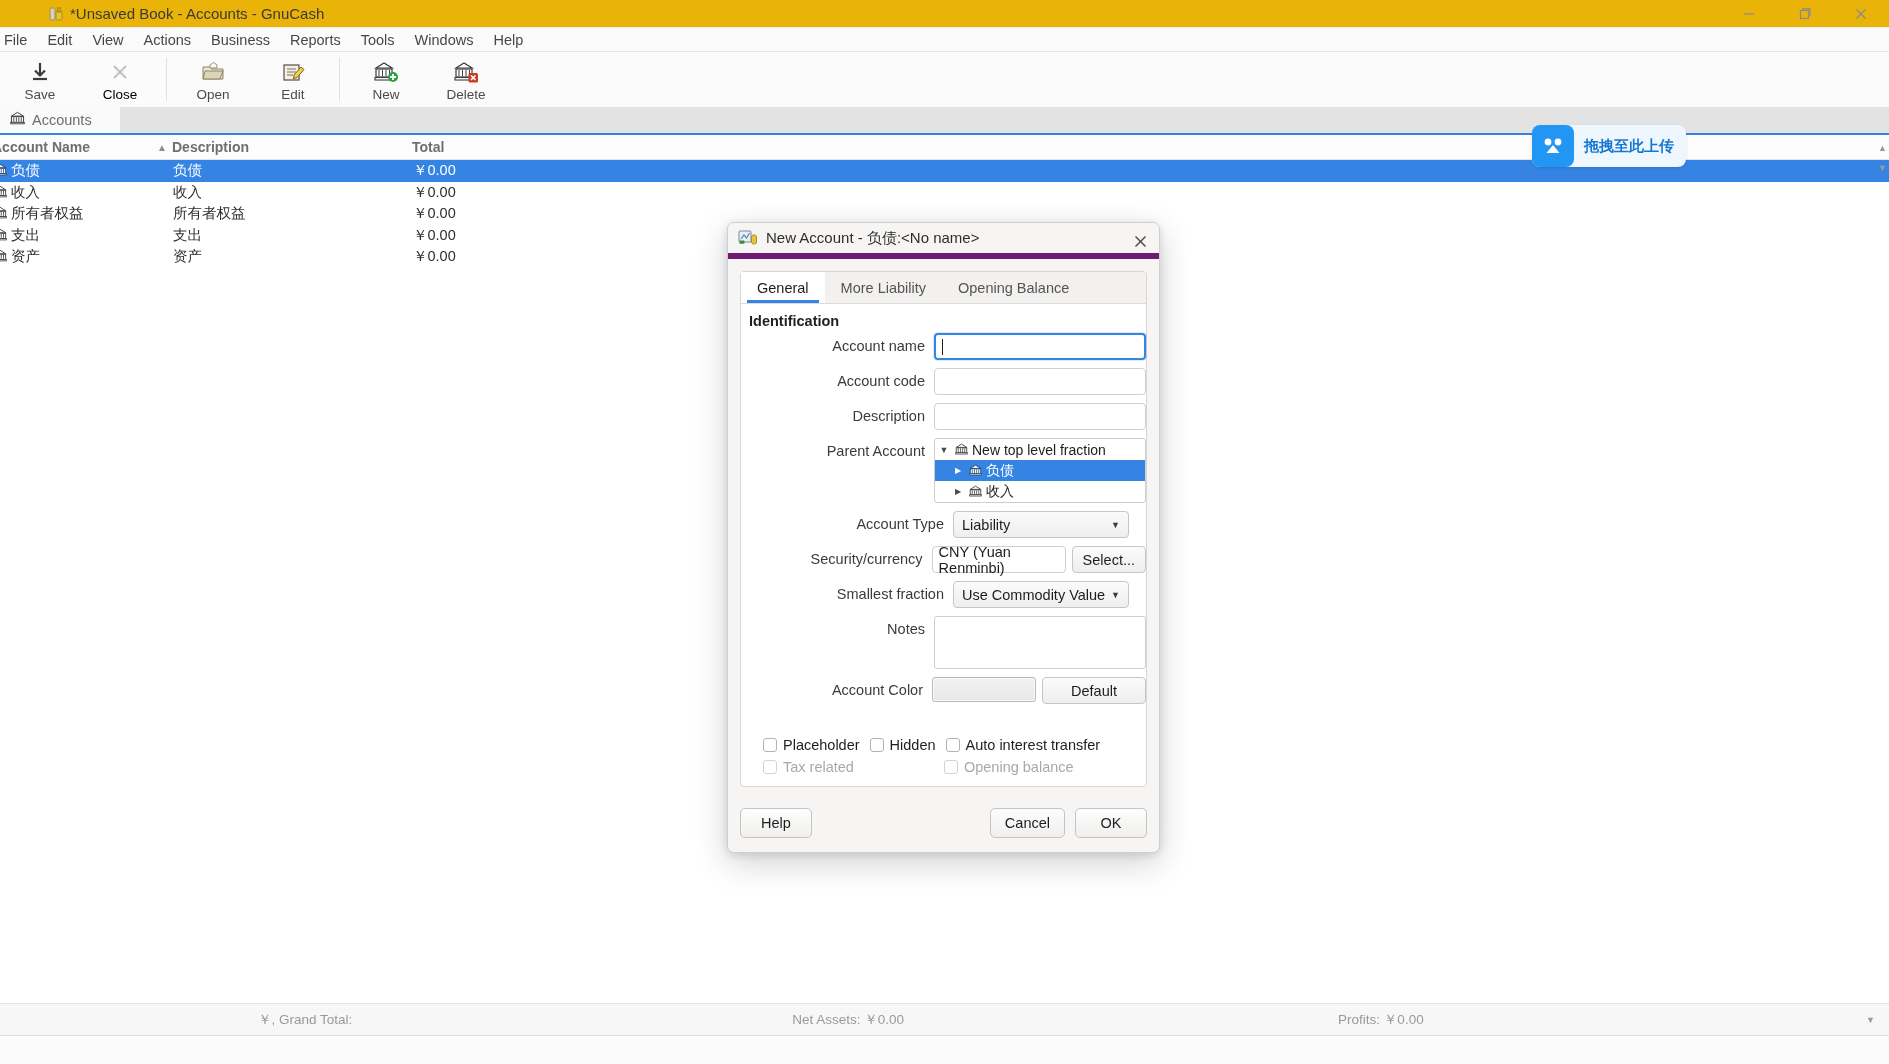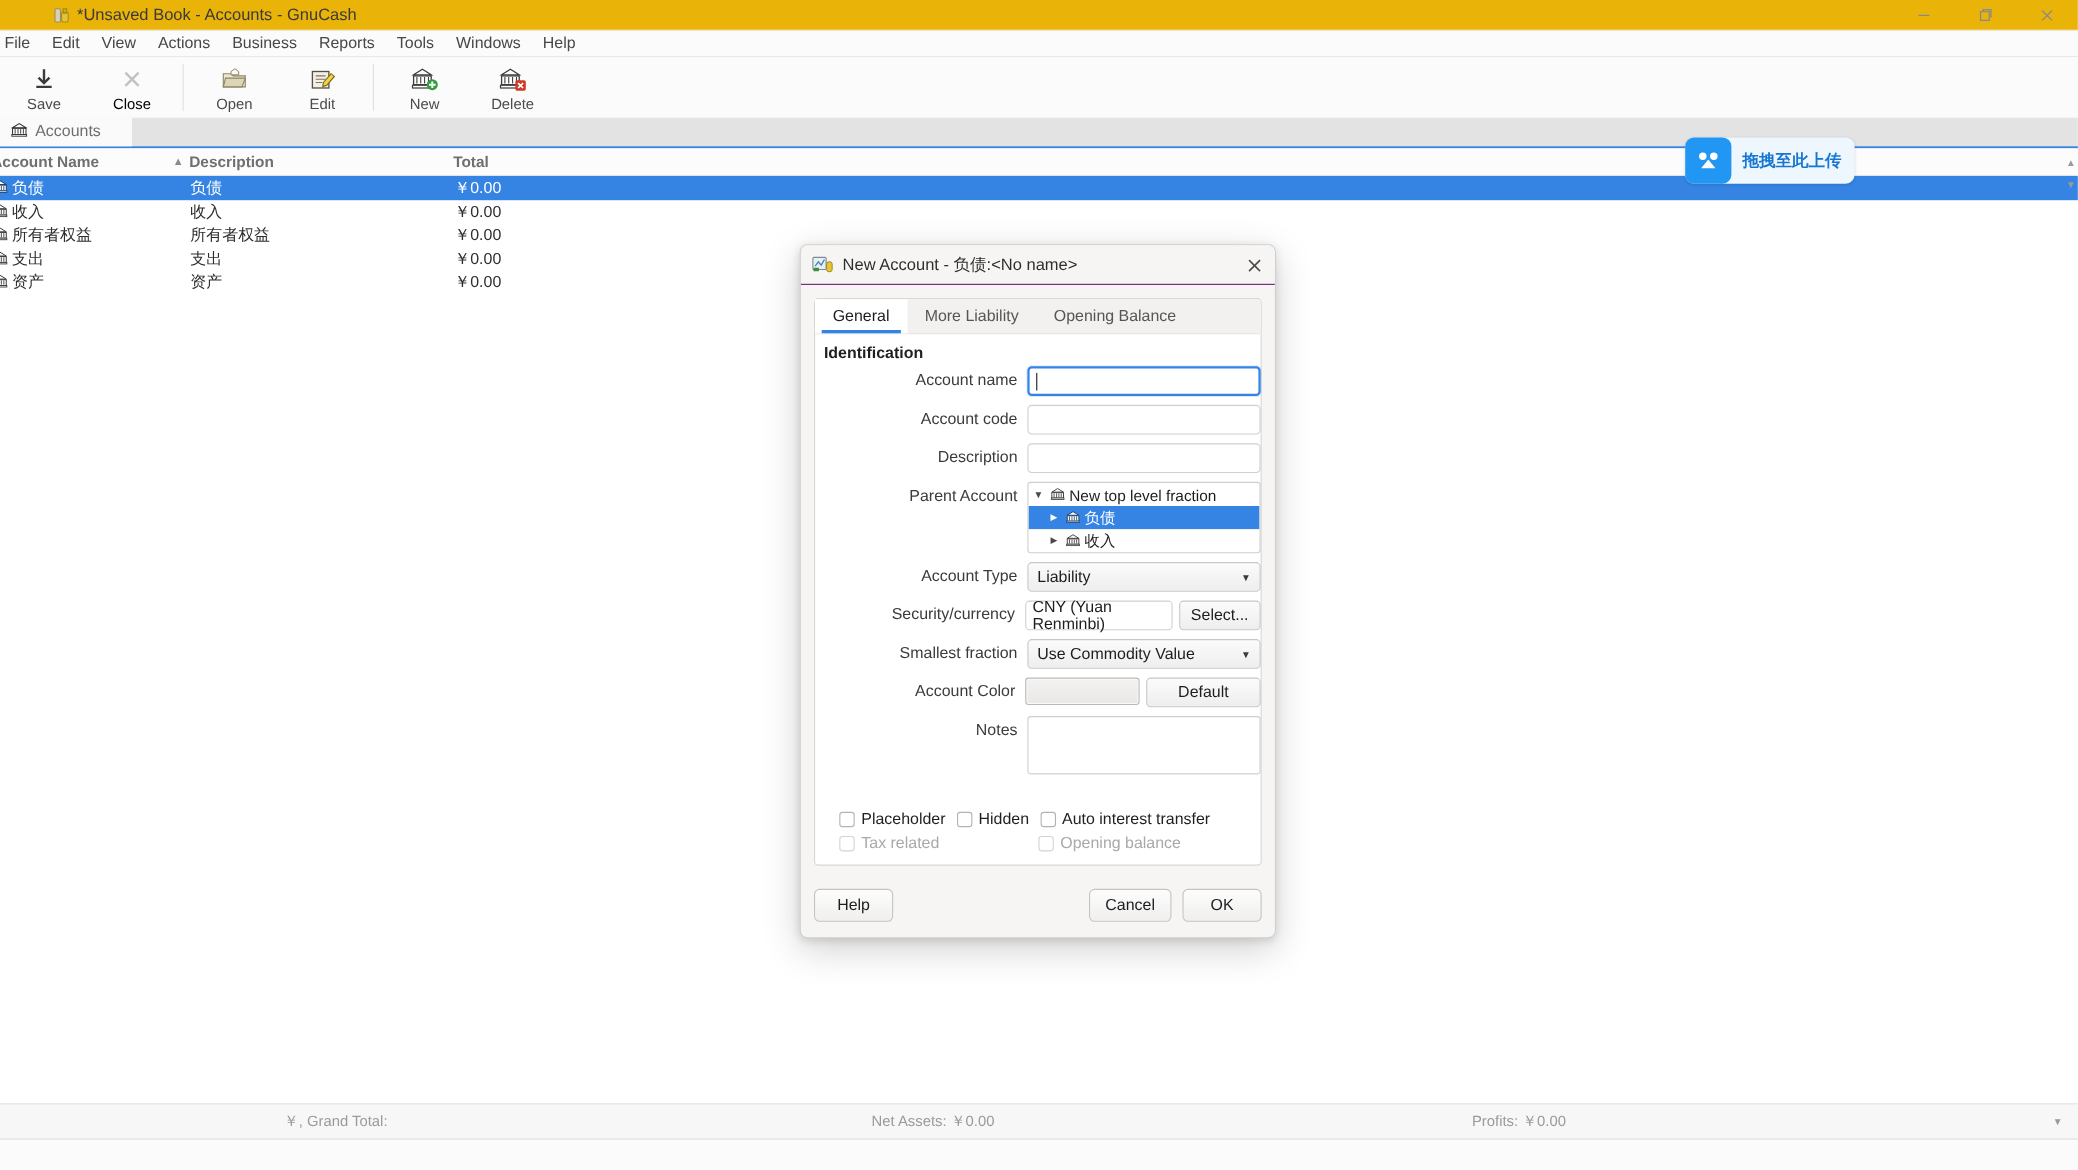--- a/index.html
+++ b/index.html
@@ -215,21 +215,21 @@
     box-shadow: 0 10px 34px rgba(0,0,0,0.18), 0 2px 8px rgba(0,0,0,0.12);
     background: #f6f5f4;
     overflow: hidden;
     border: 1px solid #cfcfcf;
   }
   #dlg-title {
     height: 36px;
     background: #f6f5f4;
     display: flex; align-items: center;
     position: relative;
-    border-bottom: 1px solid #701a75;
+    border-bottom: 6px solid #701a75;
   }
   #dlg-title .dt-icon { margin-left: 10px; display:flex; align-items:center;}
   #dlg-title .dt-text {
     margin-left: 8px;
     font-size: 15px;
     color: #2e2e2e;
   }
   #dlg-title .dt-close {
     position: absolute; right: 6px; top: 5px;
     width: 26px; height: 26px;
@@ -330,21 +330,21 @@
     gap: 4px;
   }
   .ptree .prow.sel { background: #3584e4; color: #fff; }
   .ptree .prow .tri { width: 14px; text-align:center; font-size: 8px; color:#4a4a4a;}
   .ptree .prow.sel .tri { color:#fff; }
   .ptree .prow .tri.down { font-size: 9px; }
   .ptree .prow.indent { padding-left: 16px; }
 
   
   .combo {
-    width: 212px; height: 27px;
+    width: 176px; height: 27px;
     border: 1px solid #c6c6c6;
     border-radius: 4px;
     background: linear-gradient(#fbfbfb, #efeeee);
     font-size: 14.5px;
     color: #1d1d1d;
     display: flex; align-items: center;
     padding: 0 8px;
     position: relative;
   }
   .combo .arrow {
@@ -799,33 +799,33 @@
       <div class="flabel">Smallest fraction</div>
       <div class="fctl">
         <div class="combo">
           <span>Use Commodity Value</span>
           <span class="arrow">▼</span>
         </div>
       </div>
     </div>
 
     <div class="frow">
+      <div class="flabel">Notes</div>
+      <div class="fctl">
+        <div class="notes-box"></div>
+      </div>
+    </div>
+
+    <div class="frow">
       <div class="flabel">Account Color</div>
       <div class="fctl">
         <div class="color-row">
           <div class="color-swatch"></div>
           <div class="color-btn">Default</div>
         </div>
-      </div>
-    </div>
-
-    <div class="frow">
-      <div class="flabel">Notes</div>
-      <div class="fctl">
-        <div class="notes-box"></div>
       </div>
     </div>
 
     <div id="checks">
       <div class="cbrow">
         <div class="cbitem" style="margin-left:14px;">
           <span class="cbox"></span>
           <span>Placeholder</span>
         </div>
         <div class="cbitem" style="margin-left:10px;">

